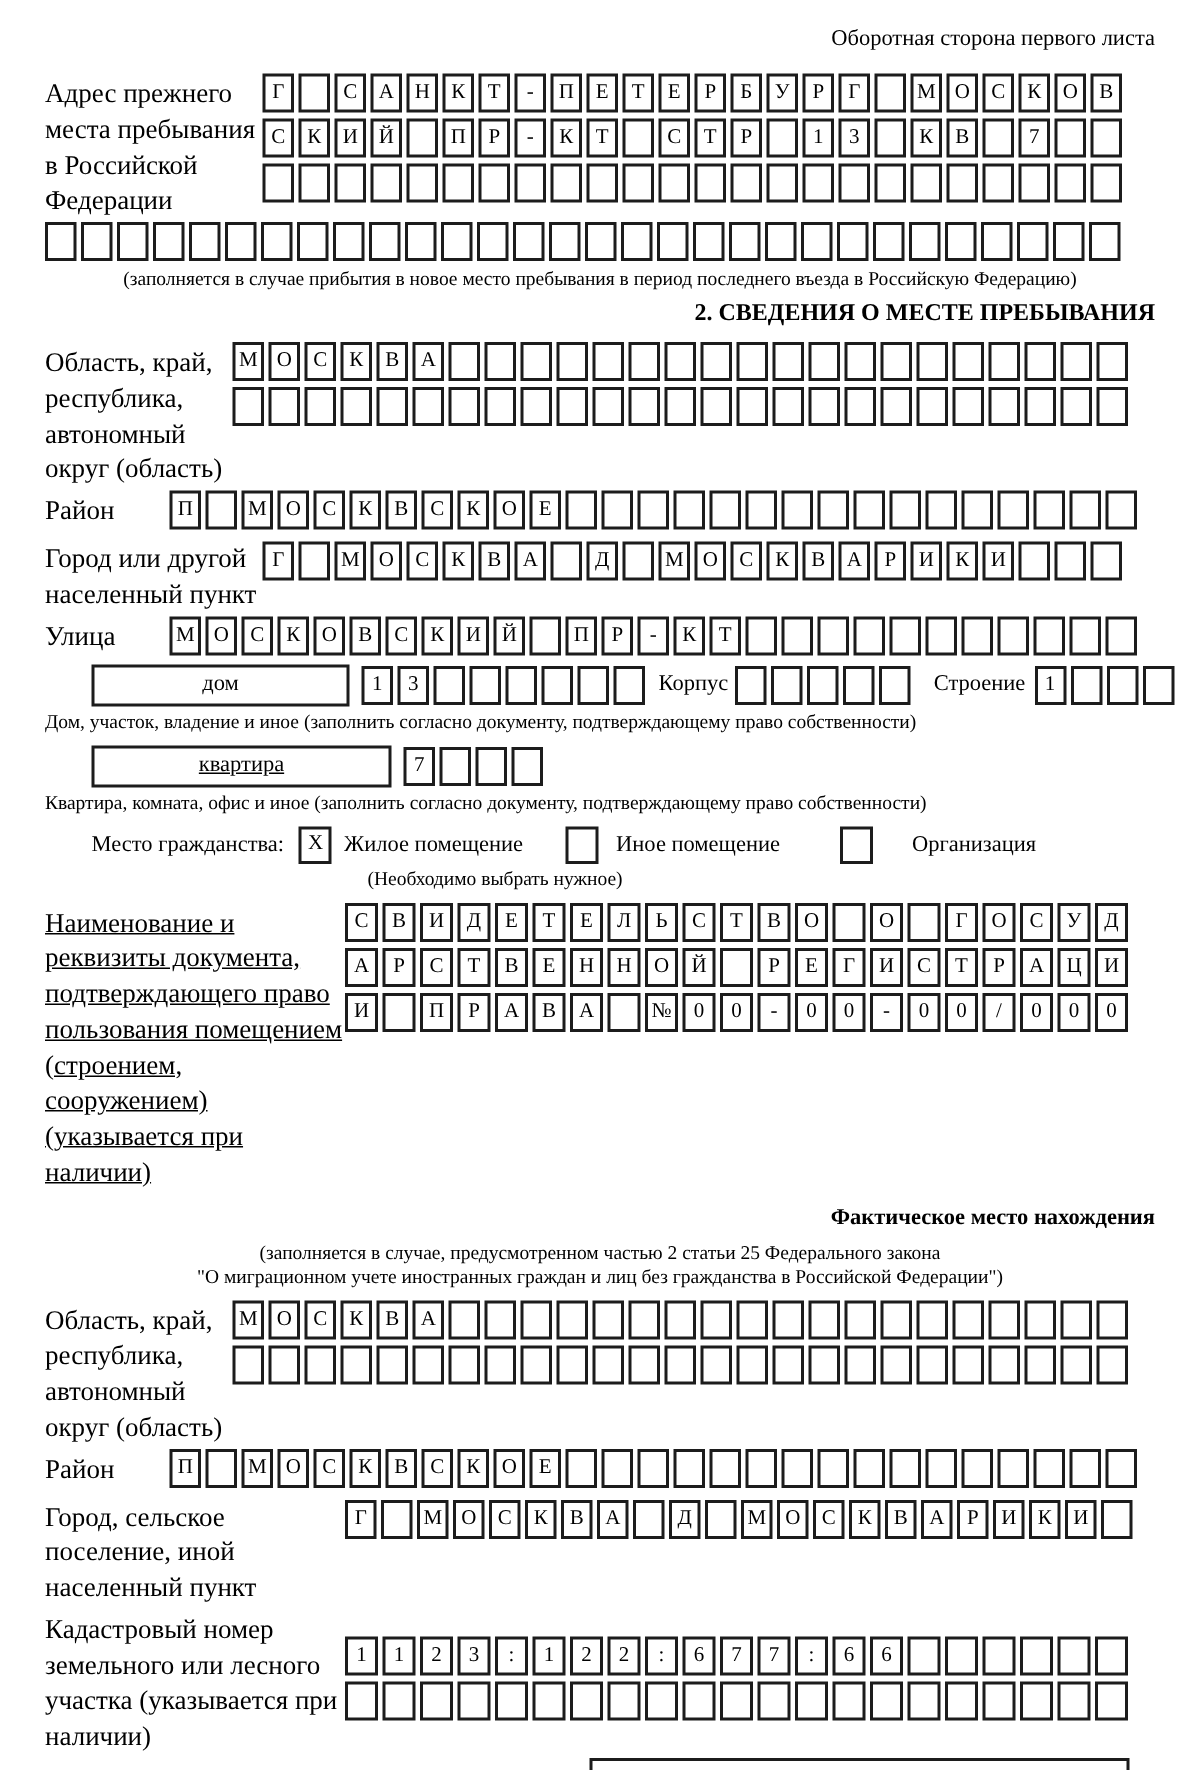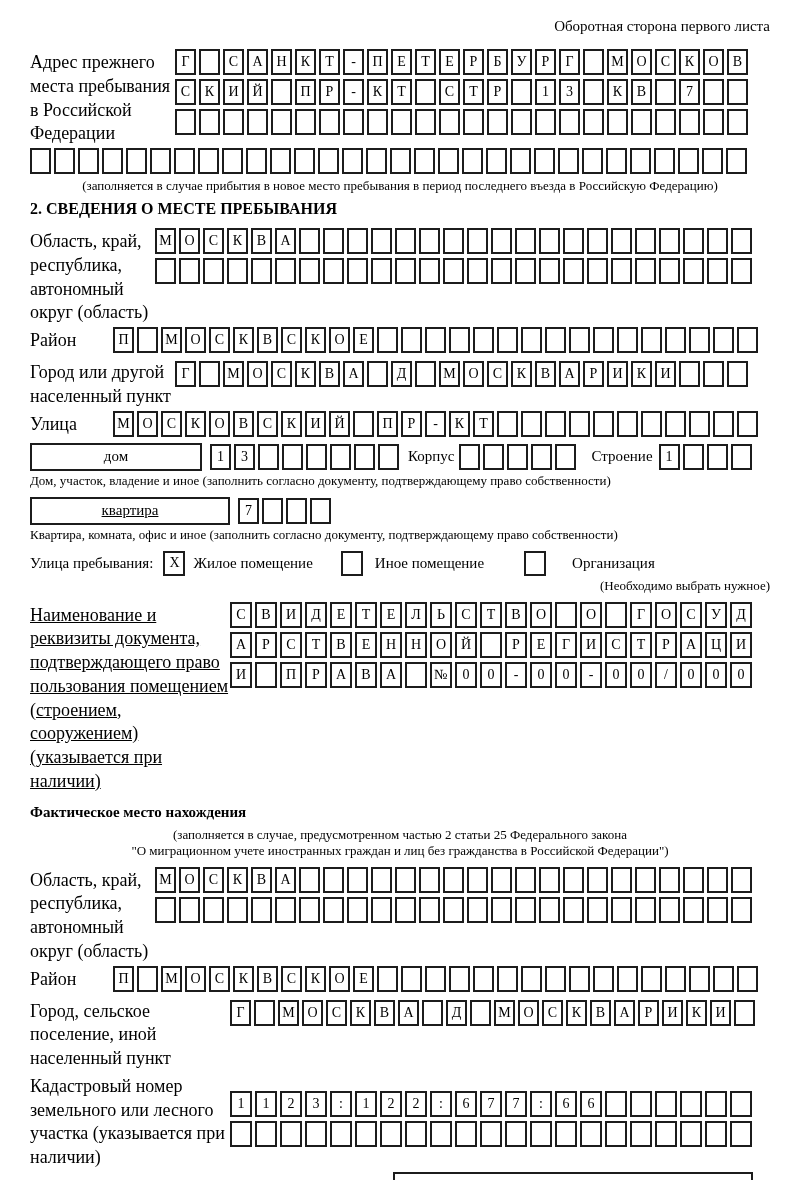--- a/index.html
+++ b/index.html
@@ -13,33 +13,33 @@
   .flabel{ flex:none;font-size:18px;line-height:1.32;padding-top:2px; }
   .frows{ flex:none; }
   .cellrow{ display:flex;margin-bottom:4px; }
   .cell{
     flex:none;box-sizing:border-box;width:21px;height:26px;margin-right:3px;
     border:2px solid #1c1c1c;display:inline-flex;align-items:center;justify-content:center;
     font-size:14px;background:#fff;
   }
   .cells-wide .cell{ width:22px; }
   .note{ font-size:13px;text-align:center;margin:2px 0 6px 0; }
-  .sect-title{ font-size:16px;font-weight:bold;text-align:left;margin:4px 0 10px 0; }
+  .sect-title{ font-size:16px;font-weight:bold;text-align:right;margin:4px 0 10px 0; }
   .widebox{
     flex:none;box-sizing:border-box;height:28px;border:2px solid #1c1c1c;
     display:flex;align-items:center;justify-content:center;font-size:15px;background:#fff;
   }
-  .inline-row{ display:flex;align-items:center;margin-bottom:2px; }
+  .inline-row{ display:flex;align-items:center;margin-bottom:2px;margin-left:31px; }
   .caption{ font-size:13px;margin:0 0 8px 0; }
   .chk{
     flex:none;box-sizing:border-box;width:22px;height:25px;border:2px solid #1c1c1c;
     display:inline-flex;align-items:center;justify-content:center;font-size:14px;background:#fff;
   }
   .opt-label{ font-size:15px; }
-  .center-note{ font-size:13px;margin:0 0 8px 215px;text-align:right; }
+  .center-note{ font-size:13px;margin:0 0 8px 215px; }
   .act-note{ font-size:13px;text-align:center;margin:0; }
   .stamp-wrap{ margin-left:363px;width:395px; }
   .stamp-box{ width:360px;height:175px;border:2px solid #1c1c1c;box-sizing:border-box;background:#fff; }
   .mb6{ margin-bottom:6px; }
   .gap{ flex:none; }
 </style>
 </head>
 <body>
 
 <div class="page">
@@ -362,21 +362,21 @@
     <div class="cellrow" style="margin-bottom:0;">
         <span class="cell">7</span>
         <span class="cell"></span>
         <span class="cell"></span>
         <span class="cell"></span>
       </div>
   </div>
   <div class="caption">Квартира, комната, офис и иное (заполнить согласно документу, подтверждающему право собственности)</div>
 
   <div class="inline-row">
-    <div class="opt-label">Улица пребывания:</div>
+    <div class="opt-label">Место гражданства:</div>
     <div class="gap" style="width:10px;"></div>
     <span class="chk">X</span>
     <div class="gap" style="width:8px;"></div>
     <div class="opt-label">Жилое помещение</div>
     <div class="gap" style="width:28px;"></div>
     <span class="chk"></span>
     <div class="gap" style="width:12px;"></div>
     <div class="opt-label">Иное помещение</div>
     <div class="gap" style="width:40px;"></div>
     <span class="chk"></span>

